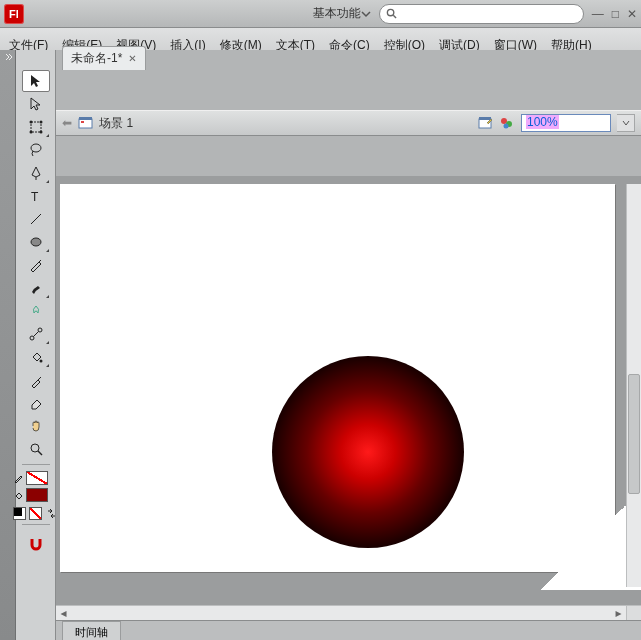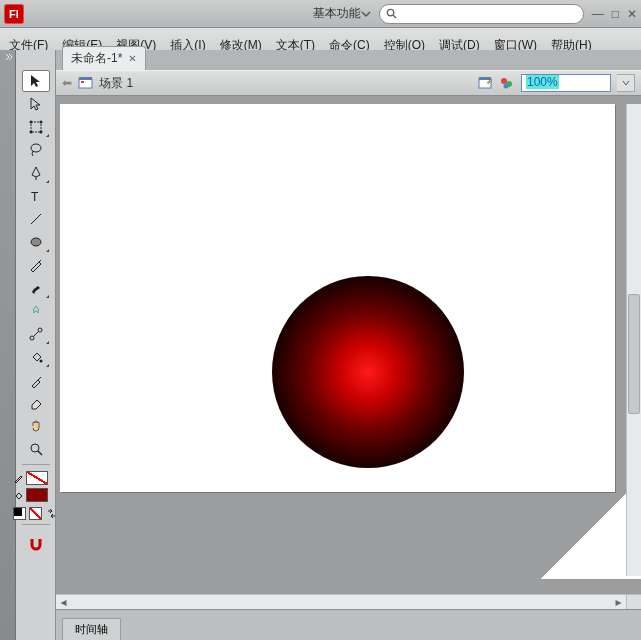--- a/index.html
+++ b/index.html
@@ -33,48 +33,48 @@
 .sw-row{display:flex;gap:2px;align-items:center;}
 .sw-pencil{width:11px;height:11px;}
 .sw { width:22px; height:14px; border:1px solid #555;}
 .sw.stroke{background:#fff; position:relative;}
 .sw.stroke::after{content:"";position:absolute;left:0;top:0;right:0;bottom:0;background:linear-gradient(to top right, transparent 45%, #ff0000 45%, #ff0000 55%, transparent 55%);}
 .sw.fill{background:#8b0000;}
 .swap-row{display:flex; gap:3px; margin-top:2px;}
 .swap-row .sq{width:13px;height:13px;border:1px solid #555;}
 .swap-row .sq.bw{background:#000; box-shadow: -4px -4px 0 -1px #fff inset;}
 
-.main { flex:1; display:flex; flex-direction:column; background:#b3b5b6;}
+.main { flex:1; display:flex; flex-direction:column; background:#b3b5b6;gap:40px;}
 .tabs { height:20px; background:#b3b5b6; display:flex; align-items:flex-end; padding-left:6px;}
 .tab { background:#eaeced; padding:3px 8px; border:1px solid #9a9c9d; border-bottom:none; border-radius:3px 3px 0 0; display:flex; align-items:center; gap:6px; font-size:11px; color:#333;}
 .tab .x{font-size:10px; color:#666;}
 
 .edit-toolbar { height:26px; background: linear-gradient(#dfe1e1,#c7c9ca); border-top:1px solid #f0f0f0; border-bottom:1px solid #8a8c8d; display:flex; align-items:center; padding:0 6px; gap:6px;}
 .edit-toolbar .back{color:#888;}
 .scene-icon{width:15px;height:14px;}
 .scene-label{color:#333;}
 .et-spacer{flex:1;}
 .et-icon{width:16px;height:16px;}
 .zoom { width:90px; height:18px; background:#fff; border:1px solid #6a8abb; padding:0 4px; color:#0a5fd6;}
-.zoom-sel{background:#5eead4; display:inline-block; padding:0 1px;}
+.zoom-sel{background:#f0abfc; display:inline-block; padding:0 1px;}
 .zoom-dd{width:18px;height:18px; background:#e0e1e2; border:1px solid #a5a7a8; border-left:none; display:flex;align-items:center;justify-content:center;}
 
 .canvas-area{flex:1; background:#9b9d9e; position:relative; display:flex; flex-direction:column;}
 .stage-wrap{flex:1; position:relative; overflow:hidden; margin:0 0 0 0;}
 .stage{position:absolute; left:4px; top:8px; width:555px; height:388px; background:#fff; box-shadow: 1px 1px 0 #777;}
 .ball{position:absolute; left:216px; top:180px; width:192px; height:192px; border-radius:50%; background: radial-gradient(circle at 50% 50%, #ff1a1a 0%, #cc0000 20%, #660000 45%, #1a0000 70%, #000 85%);}
 .vscroll{position:absolute; right:0; top:8px; bottom:18px; width:15px; background:#e8e9ea; border-left:1px solid #bcbebf;}
 .vthumb{position:absolute; left:1px; right:1px; top:190px; height:120px; background:#c6c8c9; border:1px solid #a6a8a9; border-radius:2px;}
 .hscroll{height:15px; background:#e8e9ea; border-top:1px solid #bcbebf; position:relative; margin-right:15px;}
 .harrow{position:absolute; top:0; bottom:0; width:15px; display:flex;align-items:center;justify-content:center; color:#666;}
 .harrow.l{left:0;} .harrow.r{right:0;}
 .hscroll-corner{position:absolute; right:0; bottom:0; width:15px; height:15px; background:#dcddde; border-top:1px solid #bcbebf; border-left:1px solid #bcbebf;}
 .pagecurl{position:absolute; right:0; bottom:15px; width:110px; height:90px; background:linear-gradient(135deg, transparent 50%, #fff 50%); pointer-events:none;}
 
-.timeline-tab{height:31px; background:#bcbebf; border-top:1px solid #8a8c8d; display:flex; align-items:flex-end;}
+.timeline-tab{height:20px; background:#bcbebf; border-top:1px solid #8a8c8d; display:flex; align-items:flex-start;}
 .timeline-tab .lbl{background:#cfd1d2; padding:3px 12px; border:1px solid #9a9c9d; border-bottom:none; font-size:11px; margin-left:6px;}
 
 .snap-icon{width:18px;height:18px; margin-top:6px;}
 </style>
 </head>
 <body>
 
 <div class="titlebar">
   <div class="app-icon">Fl</div>
   <div class="titlebar-spacer"></div>

